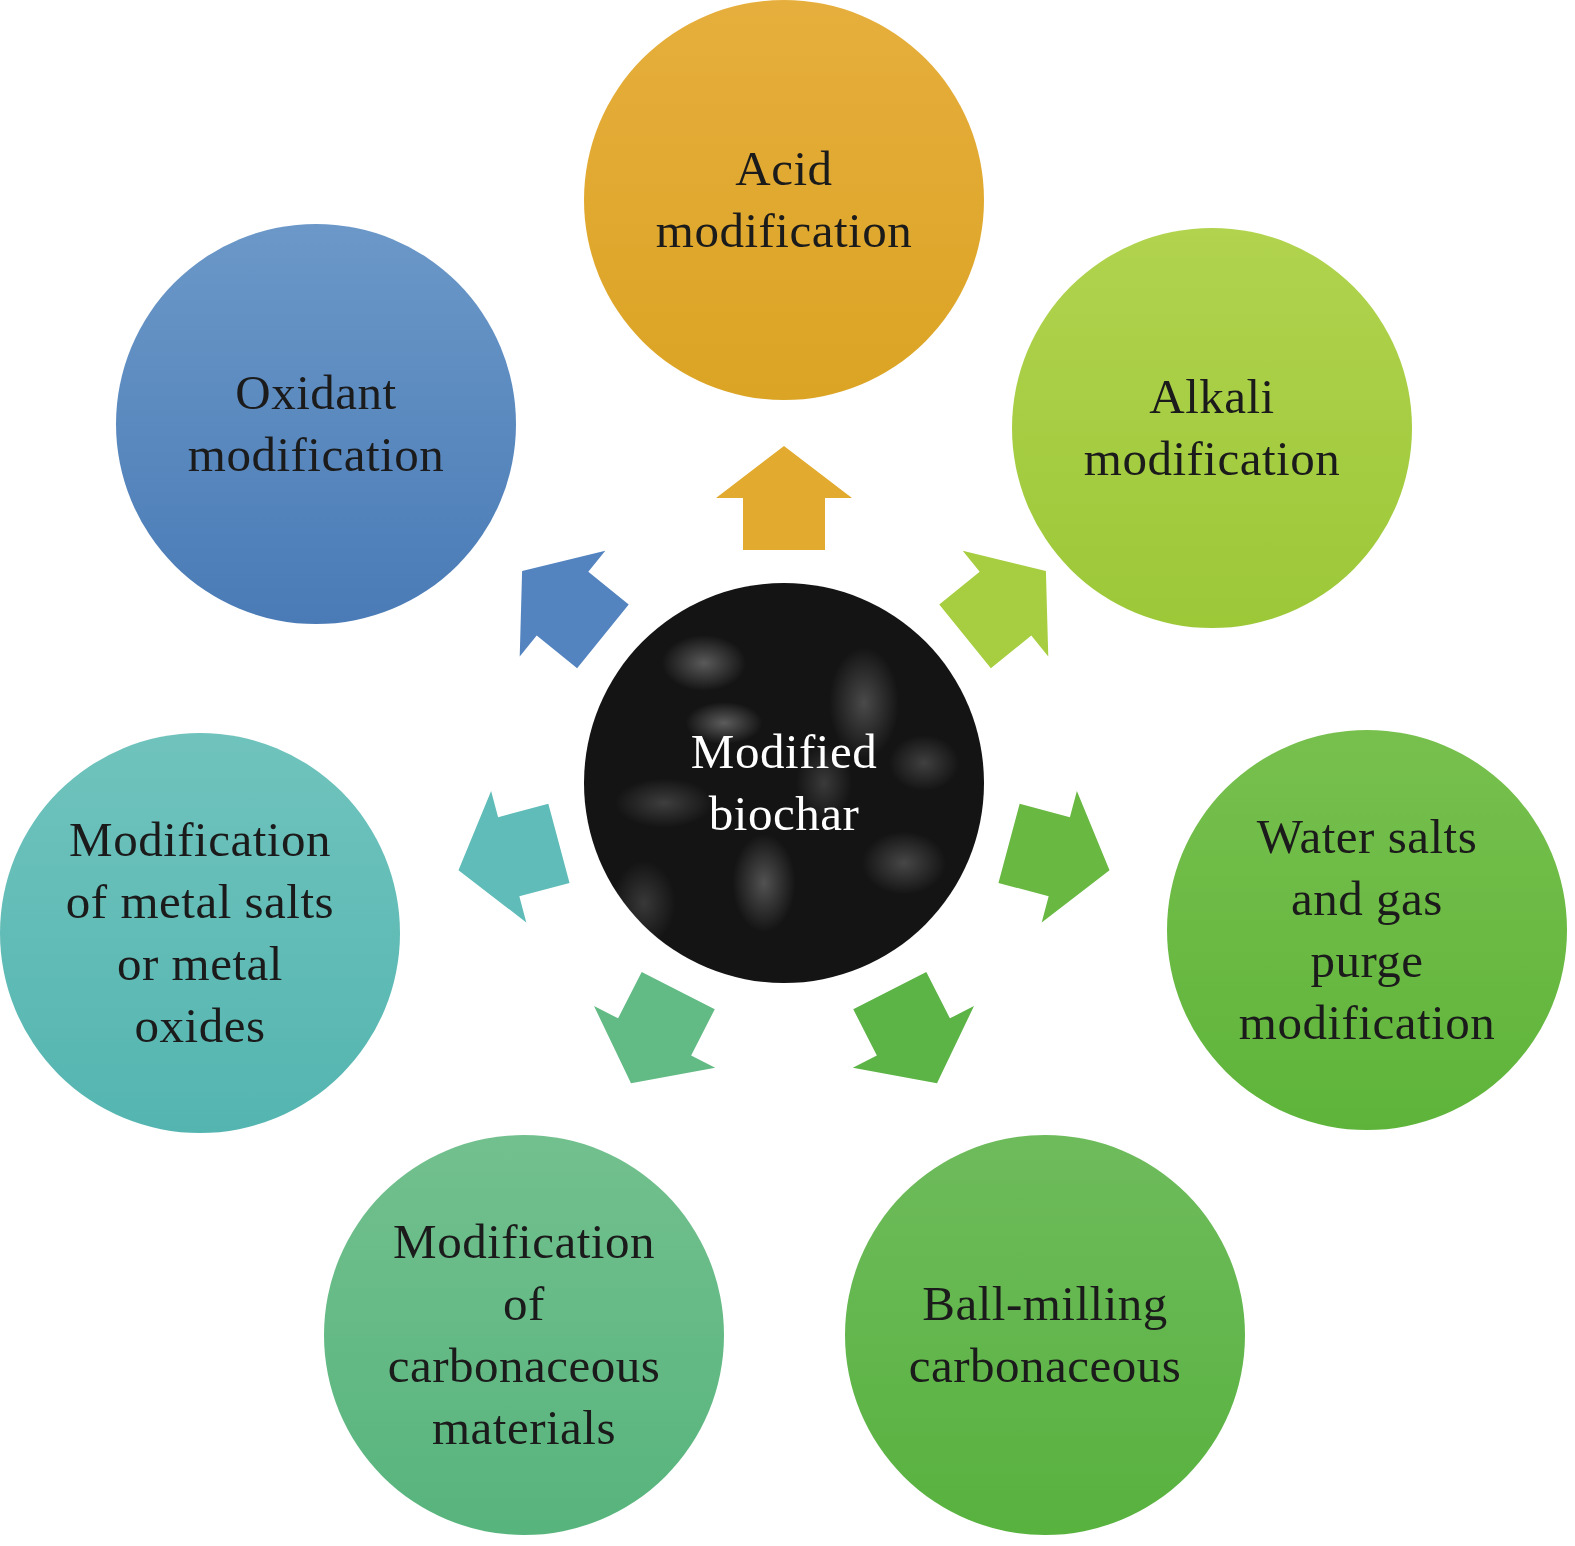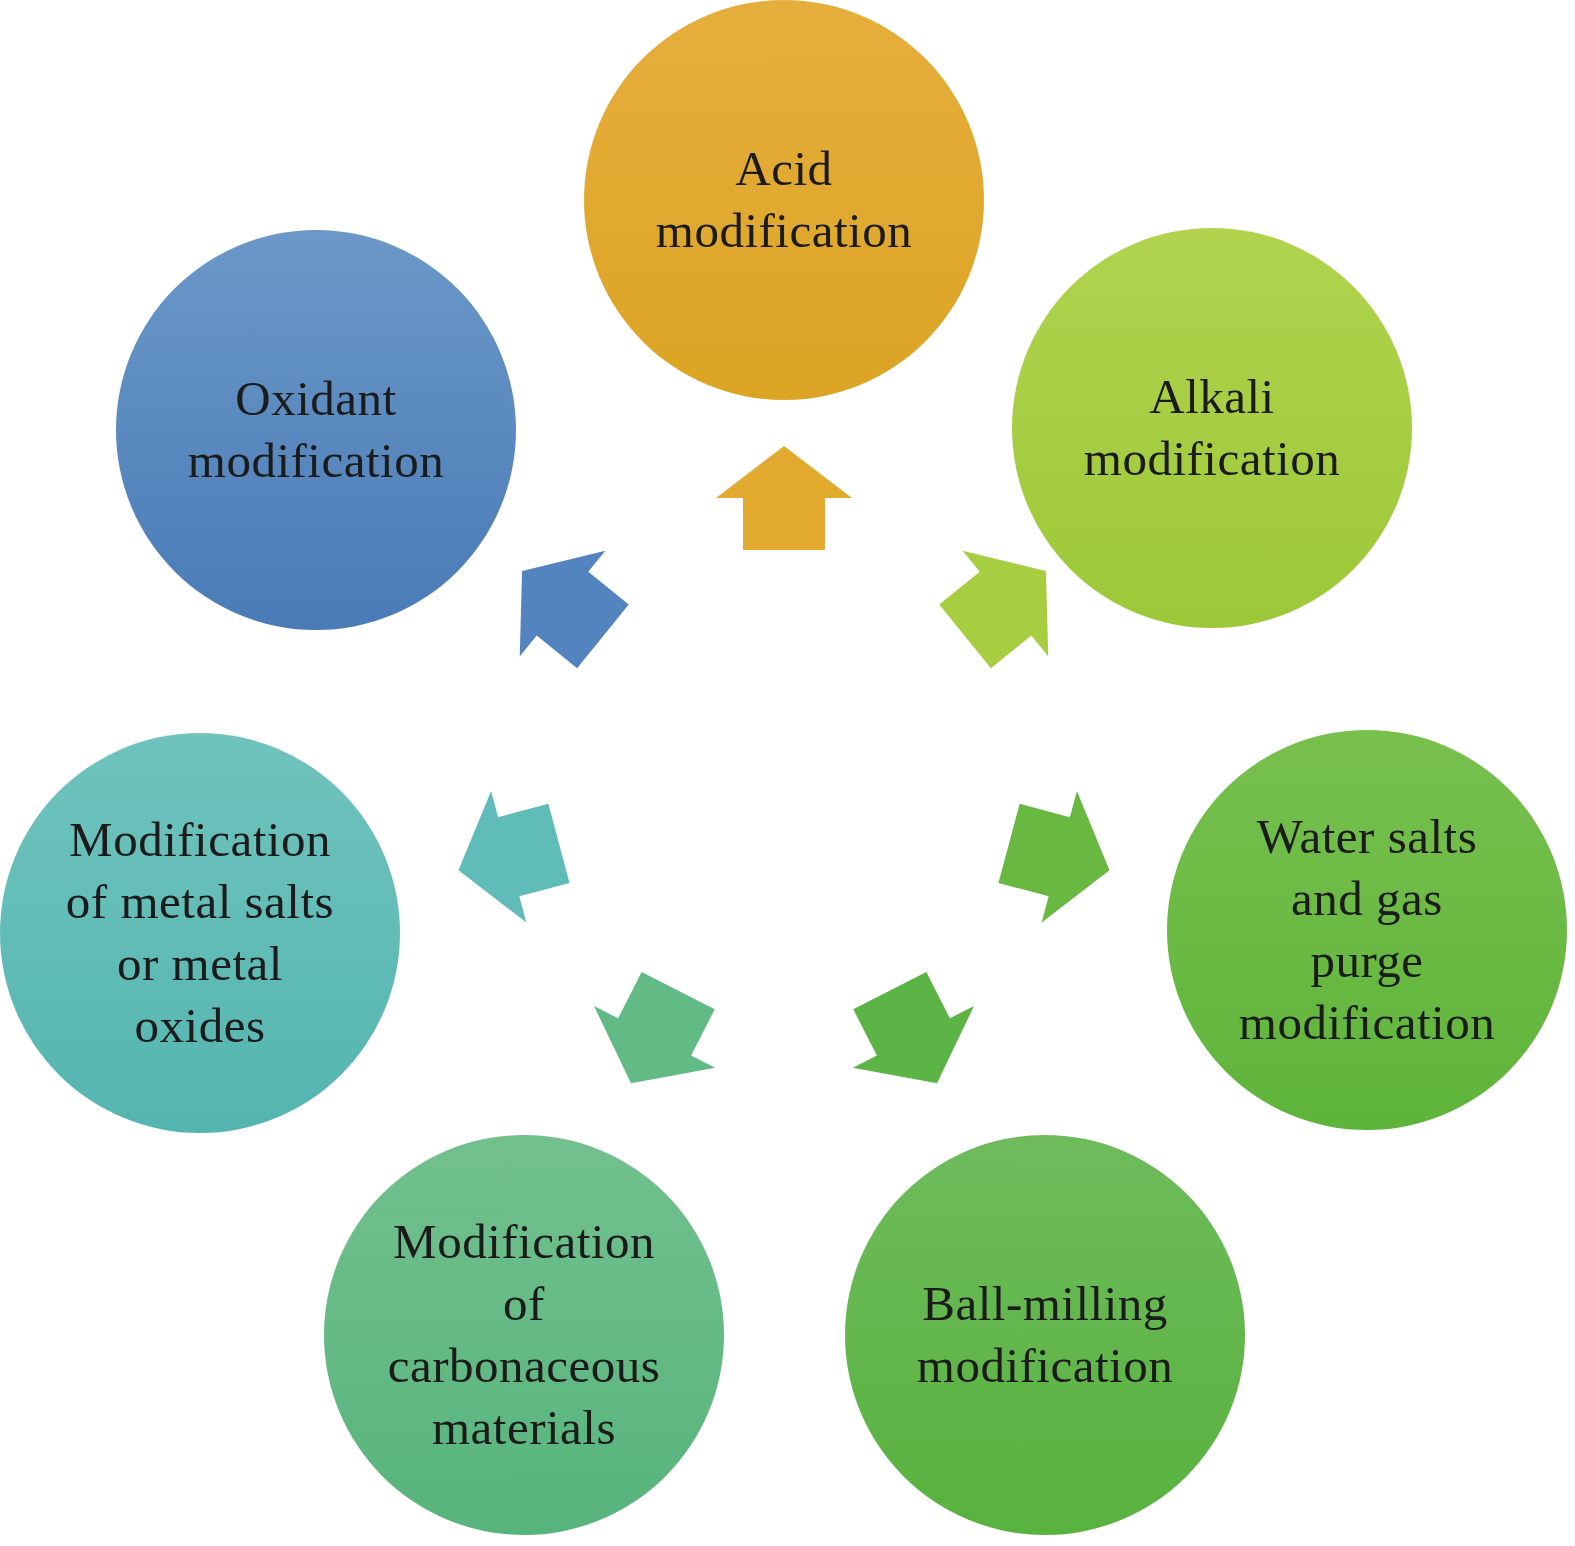--- a/index.html
+++ b/index.html
@@ -72,32 +72,36 @@
 modification</span>
   </div>
   <div class="node" style="left: 1167px; top: 730px; background: linear-gradient(rgb(120, 192, 78), rgb(94, 180, 58));">
     <span class="node-label">Water salts
 and gas
 purge
 modification</span>
   </div>
   <div class="node" style="left: 845px; top: 1135px; background: linear-gradient(rgb(110, 187, 92), rgb(88, 178, 62));">
     <span class="node-label">Ball-milling
-modification</span>
+carbonaceous</span>
   </div>
   <div class="node" style="left: 324px; top: 1135px; background: linear-gradient(rgb(114, 192, 142), rgb(87, 180, 124));">
     <span class="node-label">Modification
 of
 carbonaceous
 materials</span>
   </div>
   <div class="node" style="left: 0px; top: 733px; background: linear-gradient(rgb(112, 195, 189), rgb(84, 181, 176));">
     <span class="node-label">Modification
 of metal salts
 or metal
 oxides</span>
   </div>
-  <div class="node" style="left: 116px; top: 230px; background: linear-gradient(rgb(107, 152, 200), rgb(74, 123, 182));">
+  <div class="node" style="left: 116px; top: 224px; background: linear-gradient(rgb(107, 152, 200), rgb(74, 123, 182));">
     <span class="node-label">Oxidant
 modification</span>
   </div>
 
+  <div class="center-node">
+    <span class="node-label">Modified
+biochar</span>
+  </div>
 </div>
 
 </body></html>

